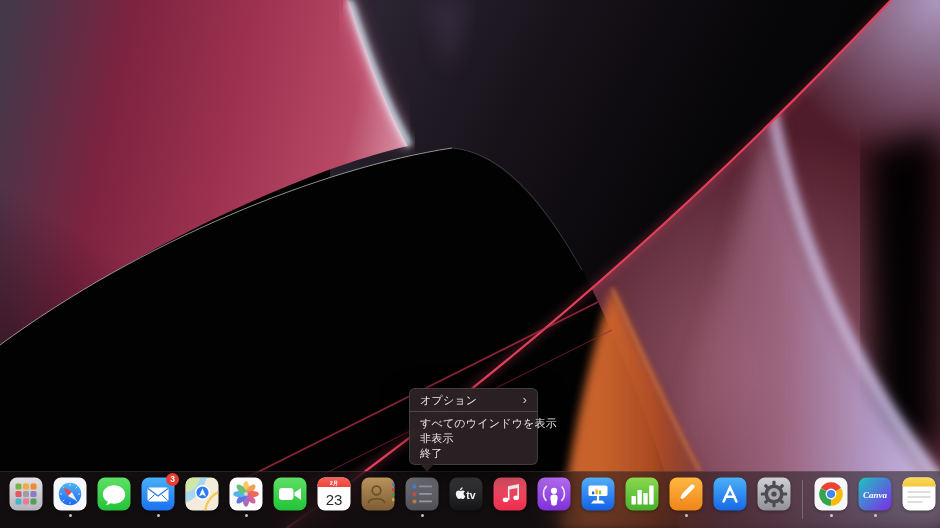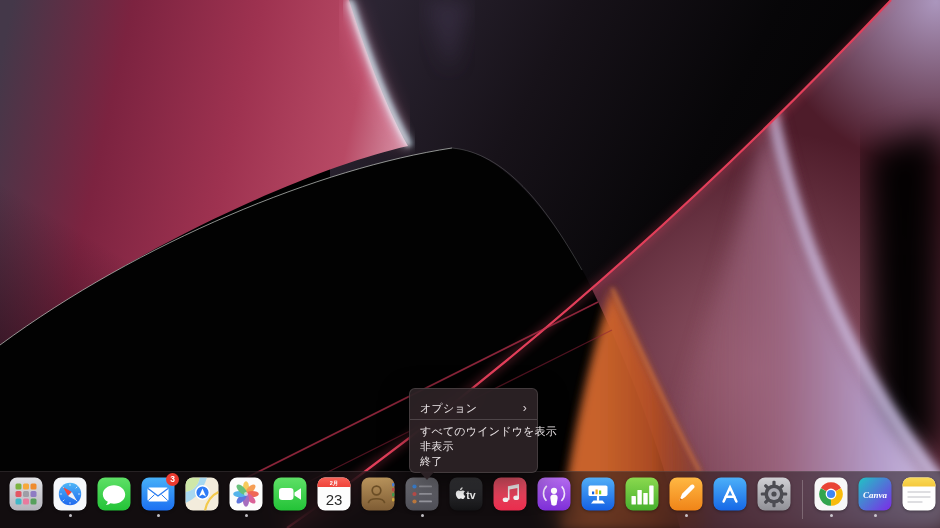--- a/index.html
+++ b/index.html
@@ -3,21 +3,21 @@
 <meta charset="utf-8">
 <style>
   html,body{margin:0;padding:0;background:#000;}
   .screen{position:relative;width:940px;height:528px;overflow:hidden;
           font-family:"Liberation Sans","DejaVu Sans",sans-serif;}
   .wallpaper{position:absolute;inset:0;display:block;}
 
   
   .ctx-menu{position:absolute;left:409px;top:388px;width:129px;box-sizing:border-box;
     background:rgba(45,35,39,.9);border:1px solid rgba(255,255,255,.12);
-    border-radius:6px;padding:12px 0 3px 0;
+    border-radius:6px;padding:4px 0 3px 0;
     box-shadow:0 10px 28px rgba(0,0,0,.55),0 0 0 .5px rgba(0,0,0,.35);
     backdrop-filter:blur(12px);z-index:20;}
   .ctx-menu::after{content:"";position:absolute;left:10px;bottom:-8px;
     border-left:7px solid transparent;border-right:7px solid transparent;
     border-top:8px solid rgba(45,35,39,.95);}
   .ctx-item{display:flex;justify-content:space-between;align-items:center;
     padding:0 10px;height:15px;font-size:11px;line-height:15px;color:#ece6e8;
     letter-spacing:.2px;white-space:nowrap;cursor:default;}
   .ctx-item .chev{color:#d6cdd1;font-size:12px;line-height:15px;}
   .ctx-sep{height:1px;background:rgba(255,255,255,.17);margin:3px 0 4px 0;}

